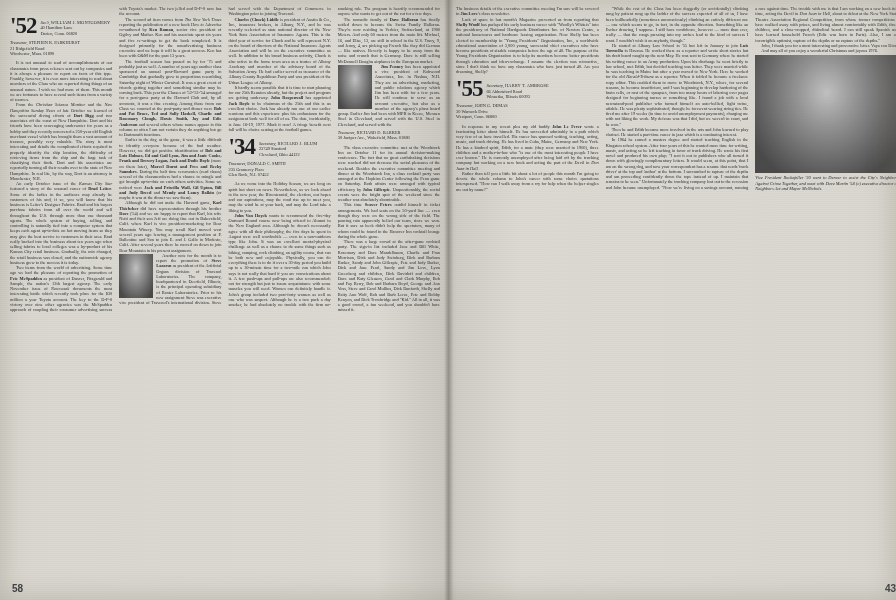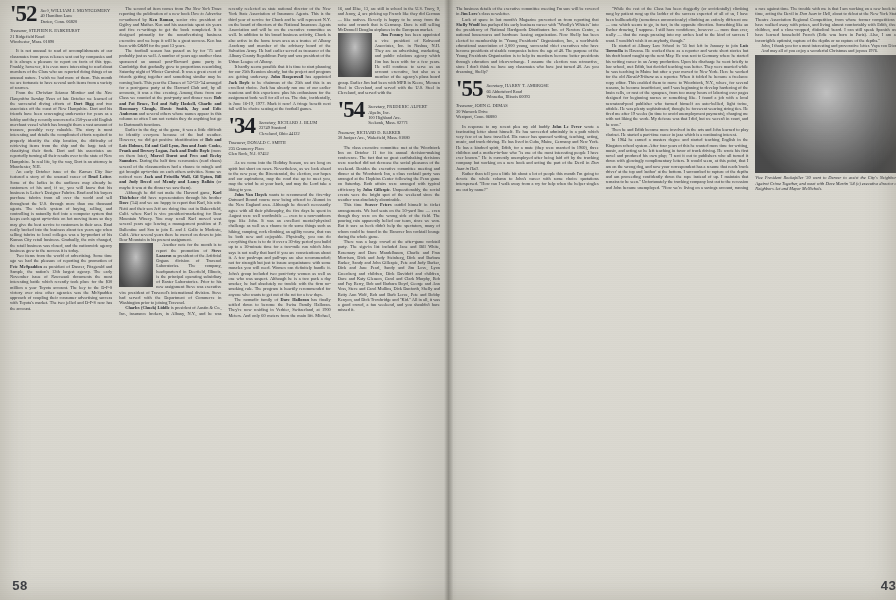--- a/index.html
+++ b/index.html
@@ -34,21 +34,21 @@
     -webkit-hyphens:auto;
     letter-spacing:.01px;
     color:#2a2c32;
   }
   p.noind{text-indent:0;}
   b{font-weight:bold;}
   i{font-style:italic;}
 
   
   .classhead{break-inside:avoid;margin:7px 0 4px 0;display:flex;align-items:flex-start;}
-  .classhead:first-child{margin-top:0;}
+  .classhead:first-child{margin-top:12px;}
   .year{
     font-size:23px;line-height:20px;font-weight:bold;
     letter-spacing:-1px;margin-right:4px;margin-top:-2px;
     font-family:"Liberation Serif", serif;color:#1d1f24;
   }
   .officer{font-size:4.4px;line-height:5.4px;color:#2a2c32;padding-top:2px;}
   .officer .role{font-style:italic;}
   .officer .nm{font-variant:small-caps;letter-spacing:.15px;}
   .officer2{font-size:4.4px;line-height:5.4px;margin:3px 0 4px 0;color:#2a2c32;}
 
@@ -65,22 +65,22 @@
   .ph-portrait{width:34px;height:44px;float:left;margin:1px 3px 1px 0;shape-outside:margin-box;}
   .ph-wide{width:100%;height:96px;margin:2px 0 2px 0;}
   .ph-wide.tall{height:118px;}
 
   .caption{
     font-size:4.4px;line-height:5.4px;font-style:italic;text-align:justify;
     margin:2px 0 3px 0;text-indent:0;color:#2a2c32;
   }
 
   .folio{
-    position:absolute;bottom:6px;font-size:13px;font-weight:bold;color:#3a3c42;
-    font-family:Liberation Mono, monospace;
+    position:absolute;bottom:6px;font-size:10px;font-weight:bold;color:#3a3c42;
+    font-family:Liberation Sans, sans-serif;
   }
   .folio-l{left:12px;}
   .folio-r{right:12px;}
 
   .grain{position:absolute;inset:0;pointer-events:none;
     background:
       repeating-linear-gradient(0deg,rgba(0,0,0,.012) 0 1px,rgba(255,255,255,.012) 1px 2px);
     mix-blend-mode:multiply;opacity:.7;}
   .edgeshade{position:absolute;inset:0;pointer-events:none;
     box-shadow:inset 0 0 28px rgba(120,115,100,.35);}
@@ -141,30 +141,20 @@
       </div>
 
       <p>As we come into the Holiday Season, we are long on spirit but short on news. Nevertheless, as we look ahead to the new year, the Bicentennial, the election, our hopes and our aspirations, may the road rise up to meet you, may the wind be at your back, and may the Lord take a liking to you.</p>
       <p><b>John Van Hoyck</b> wants to recommend the five-day Outward Bound course now being offered to Alumni in the New England area. Although he doesn't necessarily agree with all their philosophy, the five days he spent in August were well worthwhile — even to a non-outdoors type like John. It was an excellent mental-physical challenge as well as a chance to do some things such as hiking, camping, rock climbing, an agility course, that can be both new and enjoyable. Physically, you can do everything there is to do if over a 30-day period you build up to a 16-minute time for a two-mile run which John says is not really that hard if you are conscientious about it. A few push-ups and pull-ups are also recommended; not for strength but just to insure acquaintance with some muscles you will need. Women can definitely handle it. John's group included two post-forty women as well as one who was suspect. Although he is a two pack a day smoker, he had absolutely no trouble with the firm no-smoking rule. The program is heartily recommended for anyone who wants to get out of the rut for a few days.</p>
       <p>The nomadic family of <b>Dave Halloran</b> has finally settled down to become the Swiss Family Halloran. They're now residing in Verbier, Switzerland, at 1900 Meters. And only 60 meters from the main lift. Michael, 16, and Elise, 13, are still in school in the U.S. Tracy, 9, and Jenny, 4, are picking up French like they did German — like natives. Beverly is happy to be away from the noise and crunch that is Germany. Dave is still selling McDonnell Douglas airplanes in the European market.</p>
       <p>
         <span class="photo ph-portrait"></span>
         <span><b>Jim Penney</b> has been appointed a vice president of Robwood Associates, Inc. in Nashua, N.H. They are an advertising, marketing, and public relations agency which Jim has been with for a few years. He will continue to serve as an account executive, but also as a member of the agency's plans board group. Earlier Jim had been with MPB in Keene, Mennen Steel in Cleveland, and served with the U.S. Steel in Cleveland, and served with the</span>
       </p>
 
-      <div class="classhead">
-        <div class="year">'54</div>
-        <div class="officer">
-          <span class="role">Secretary,</span>
-          <span class="nm">FREDERIC ALPERT</span><br>
-          <span>Alpelts, Inc.</span><br>
-          <span>100 Highland Ave.</span><br>
-          <span>Seekonk, Mass. 02771</span>
-        </div>
-      </div>
       <div class="officer2">
         <span style="font-style:italic">Treasurer,</span>
         <span style="font-variant:small-caps">RICHARD D. BARKER</span><br>
         <span>30 Juniper Ave., Wakefield, Mass. 01880</span>
       </div>
 
       <p>The class executive committee met at the Woodstock Inn on October 11 for its annual decision-making conference. The fact that no great earthshaking decisions were reached did not decrease the social pleasures of the weekend. Besides the executive committee meeting and dinner at the Woodstock Inn, a class cocktail party was arranged at the Hopkins Center following the Penn game on Saturday. Both affairs were arranged with typical efficiency by <b>John Gillespie</b>. Unquestionably, the social events were the bright spot of the weekend since the weather was absolutely abominable.</p>
       <p>This time <b>Seaver Peters</b> outdid himself in ticket arrangements. We had seats on the 50-yard line — even though they were on the wrong side of the field. The pouring rain apparently belied our team, since we won. But it sure as heck didn't help the spectators, many of whom could be found in the Hanover Inn cocktail lounge during the whole game.</p>
       <p>There was a large crowd at the after-game cocktail party. The sign-in list included Jane and Bill White, Rosemary and Dave Mandelbaum, Charlie and Fran Morrison, Dick and Judy Steinberg, Dick and Barbara Barker, Sandy and John Gillespie, Pete and Judy Barker, Dick and Jane Pearl, Sandy and Jim Love, Lyon Greenberg and children, Dick Davidoff and children, Dave and Katy Gleason, Carol and Clark Murphy, Bob and Fay Berry, Bob and Barbara Boyd, George and Ann Voss, Steve and Carol Mullins, Dick Danforth, Shelly and Betty Ann Wolf, Bob and Barb Leroe, Pete and Bobby Kenyon, and Dick Trowbridge and "Kid." All in all, it was a good crowd, a fun weekend, and you shouldn't have missed it.</p>
     </div>

